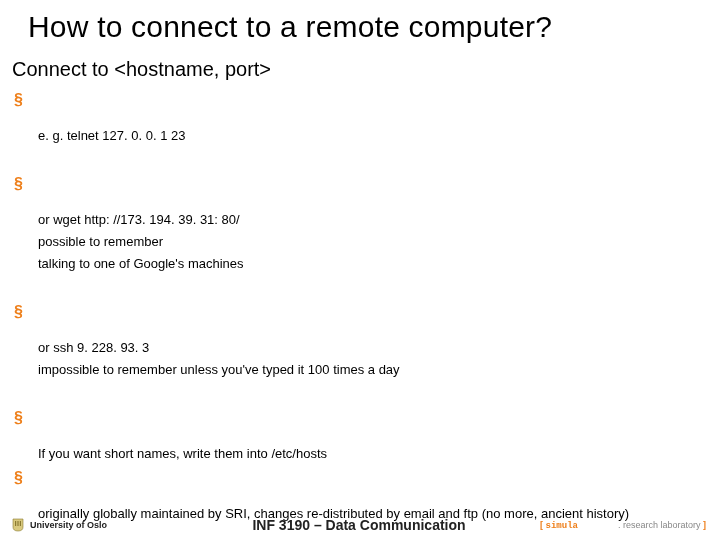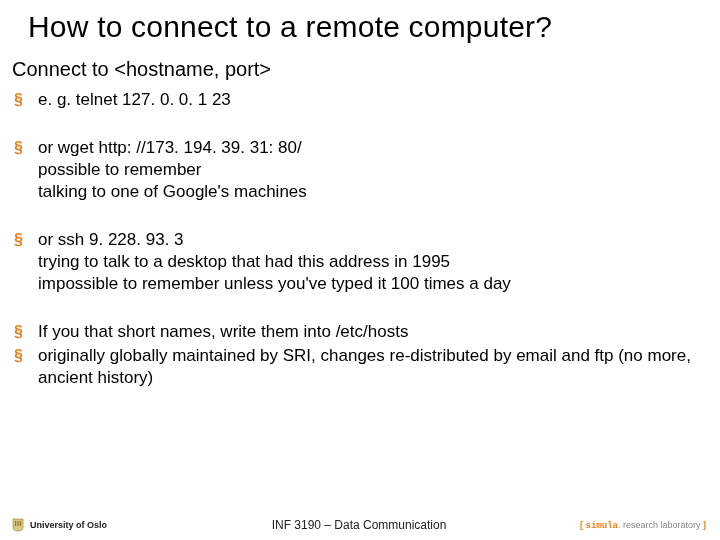--- a/index.html
+++ b/index.html
@@ -45,22 +45,23 @@
     font-size: 16px;
     font-weight: bold;
     width: 24px;
     flex: 0 0 24px;
     text-align: left;
     line-height: 22px;
     padding-left: 2px;
   }
   .lines {
     flex: 1 1 auto;
-    font-size: 17px;
+    font-size: 13px;
     line-height: 22px;
+    margin-top: 36px;
   }
   .footer {
     position: absolute;
     left: 0;
     bottom: 4px;
     width: 720px;
     height: 22px;
     display: flex;
     align-items: center;
     font-size: 9px;
@@ -74,40 +75,41 @@
     font-weight: bold;
   }
   .crest {
     width: 12px;
     height: 14px;
     margin-right: 6px;
   }
   .footer-center {
     flex: 1 1 auto;
     text-align: center;
-    font-size: 12px;
-    font-weight: normal;
+    font-size: 14px;
+    font-weight: bold;
   }
   .footer-right {
     flex: 0 0 200px;
     text-align: right;
     padding-right: 14px;
     font-size: 9px;
   }
   .footer-right .orange {
     color: #ee7f1a;
     font-weight: bold;
     font-family: Liberation Mono, monospace;
   }
   .footer-right .brack {
     color: #ee7f1a;
     font-weight: bold;
   }
   .footer-right .grey {
     color: #888;
+    margin-left: 40px;
   }
 </style>
 </head>
 <body>
 
 <div class="slide">
 
   <div class="title">How to connect to a remote computer?</div>
 
   <div class="subtitle">Connect to &lt;hostname, port&gt;</div>
@@ -124,28 +126,27 @@
         <div class="lines">
           <div>or wget http: //173. 194. 39. 31: 80/</div>
           <div>possible to remember</div>
           <div>talking to one of Google's machines</div>
         </div>
       </div>
       <div class="bullet-item">
         <div class="bullet">§</div>
         <div class="lines">
           <div>or ssh 9. 228. 93. 3</div>
-          <div>trying to talk to a desktop that had this address in 1995</div>
           <div>impossible to remember unless you've typed it 100 times a day</div>
         </div>
       </div>
       <div class="bullet-item tight">
         <div class="bullet">§</div>
         <div class="lines">
-          <div>If you that short names, write them into /etc/hosts</div>
+          <div>If you want short names, write them into /etc/hosts</div>
         </div>
       </div>
       <div class="bullet-item">
         <div class="bullet">§</div>
         <div class="lines">
           <div>originally globally maintained by SRI, changes re-distributed by email and ftp (no more, ancient history)</div>
         </div>
       </div>
     </div>
 

